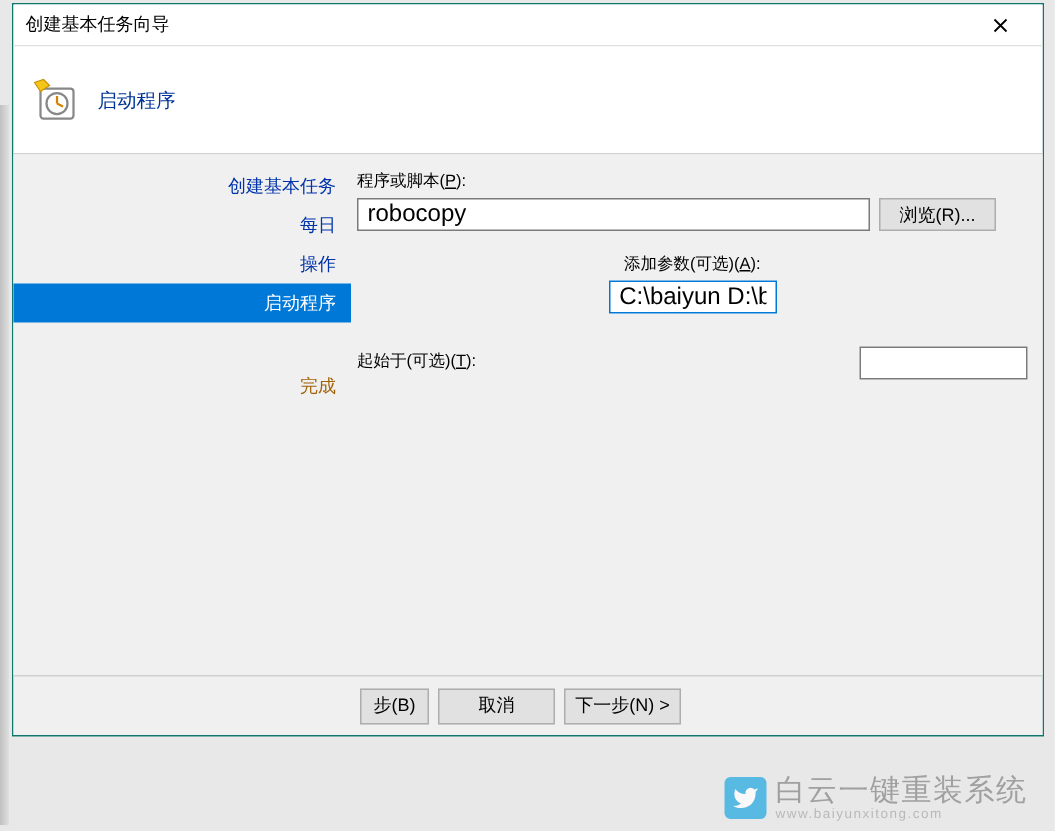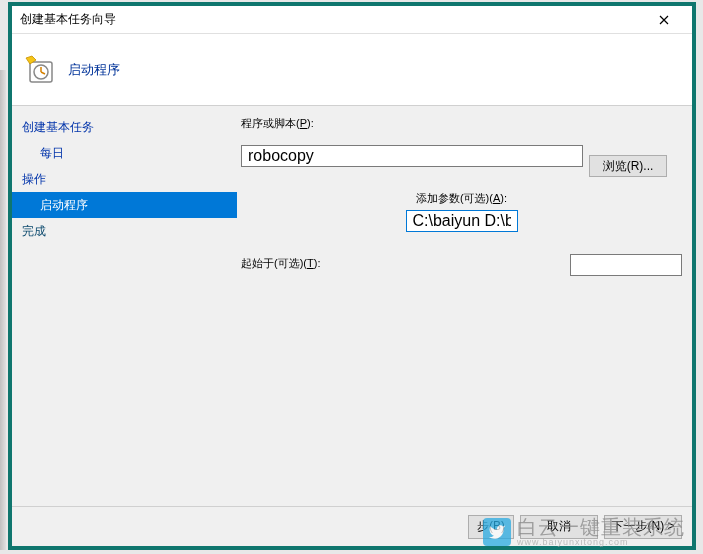--- a/index.html
+++ b/index.html
@@ -10,23 +10,23 @@
       width: 703px;
       height: 554px;
       overflow: hidden;
       position: relative;
     }
     .window {
       position: absolute;
       left: 8px;
       top: 2px;
       width: 688px;
-      height: 548px;
+      height: 489px;
       background: #ffffff;
-      border: 4px solid #0f766e;
+      border: 1px solid #0f766e;
       display: flex;
       flex-direction: column;
     }
     .titlebar {
       height: 28px;
       display: flex;
       align-items: center;
       justify-content: space-between;
       padding: 0 8px;
       background: #ffffff;
@@ -67,37 +67,39 @@
     .content-area {
       flex: 1;
       display: flex;
       background: #f0f0f0;
       position: relative;
     }
     .sidebar {
       width: 225px;
       background: #f0f0f0;
       padding-top: 8px;
+      text-align: right;
     }
     .sidebar-item {
       padding: 4px 10px;
       font-size: 12px;
       color: #0033aa;
       cursor: default;
       line-height: 18px;
     }
     .sidebar-item.indent {
       padding-left: 28px;
     }
     .sidebar-item.selected {
       background: #0078d7;
       color: #ffffff;
     }
     .sidebar-item.black {
-      color: #0c4a6e;
+      color: #a16207;
+      margin-top: 29px;
     }
     .form-area {
       flex: 1;
       padding: 10px 10px 10px 4px;
       background: #f0f0f0;
       position: relative;
     }
     .form-row {
       margin-bottom: 8px;
       display: flex;
@@ -137,42 +139,41 @@
       height: 22px;
       border: 1px solid #adadad;
       background: #e1e1e1;
       font-size: 12px;
       padding: 0 10px;
       cursor: default;
       font-family: inherit;
     }
     .browse-btn {
       width: 78px;
-      margin-top: 20px;
     }
     .row2 {
       margin-top: 14px;
       display: flex;
       align-items: center;
       justify-content: space-between;
       flex-direction: column;
     }
     .row3 {
       margin-top: 22px;
       display: flex;
       align-items: center;
       justify-content: space-between;
     }
     .footer {
       height: 40px;
       border-top: 1px solid #d0d0d0;
       background: #f0f0f0;
       display: flex;
       align-items: center;
-      justify-content: flex-end;
+      justify-content: center;
       padding-right: 10px;
       gap: 6px;
     }
     .footer-btn {
       height: 24px;
       width: 78px;
       border: 1px solid #adadad;
       background: #e1e1e1;
       font-size: 12px;
       font-family: inherit;

